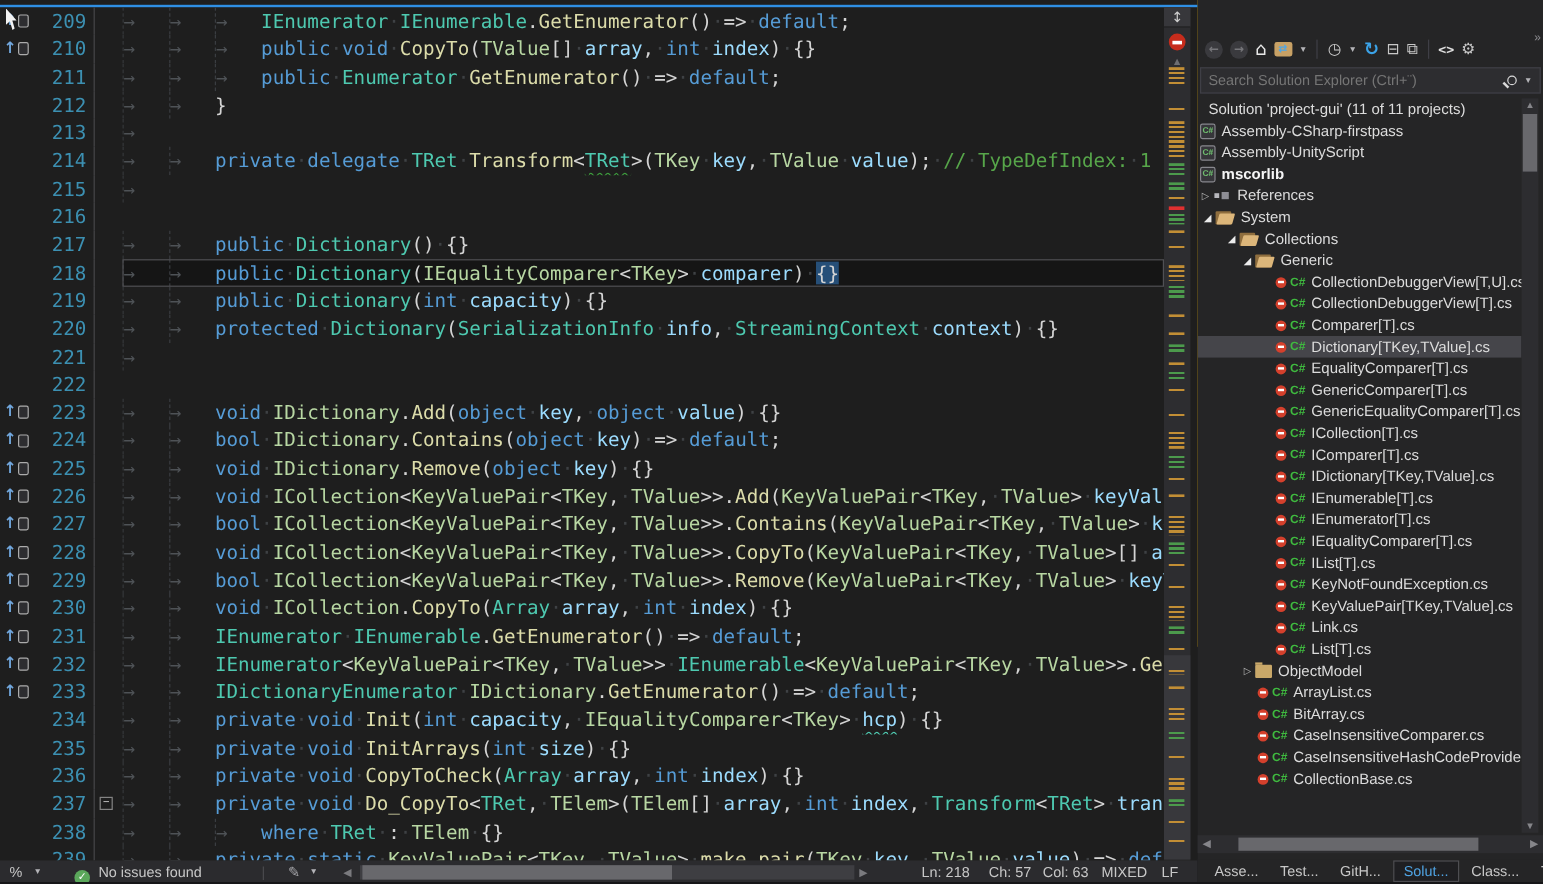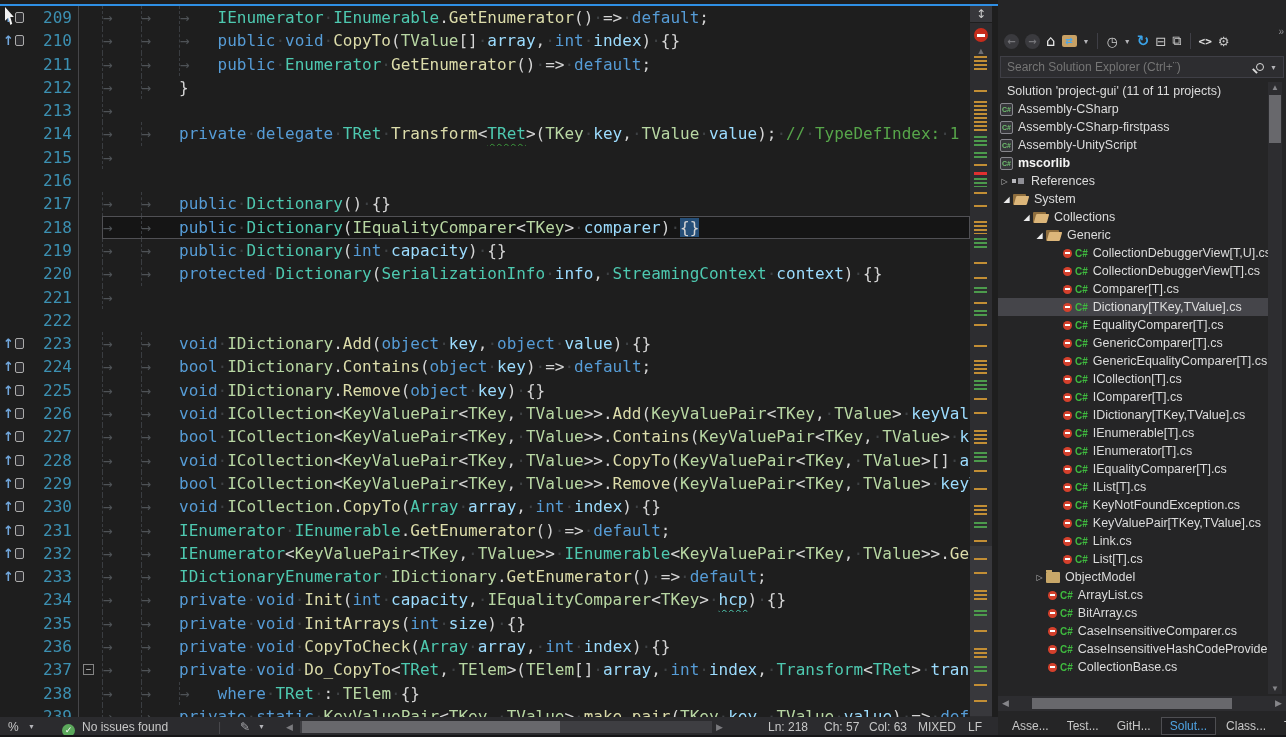--- a/index.html
+++ b/index.html
@@ -253,24 +253,20 @@
       <input placeholder="Search Solution Explorer (Ctrl+¨)" style="">
       <span class="mag"></span>
       <span class="caret">▼</span>
     </div>
     <div id="p-tree">
         <div class="trow" style="padding-left: 4px;">
           <span class="tl">Solution 'project-gui' (11 of 11 projects)</span>
         </div>
         <div class="trow" style="padding-left: 2px;">
           <span class="prj-ic">C#</span>
-          <span class="tl">Assembly-CSharp</span>
-        </div>
-        <div class="trow" style="padding-left: 2px;">
-          <span class="prj-ic">C#</span>
           <span class="tl">Assembly-CSharp-firstpass</span>
         </div>
         <div class="trow" style="padding-left: 2px;">
           <span class="prj-ic">C#</span>
           <span class="tl">Assembly-UnityScript</span>
         </div>
         <div class="trow" style="padding-left: 2px;">
           <span class="prj-ic">C#</span>
           <span class="tl bold">mscorlib</span>
         </div>

